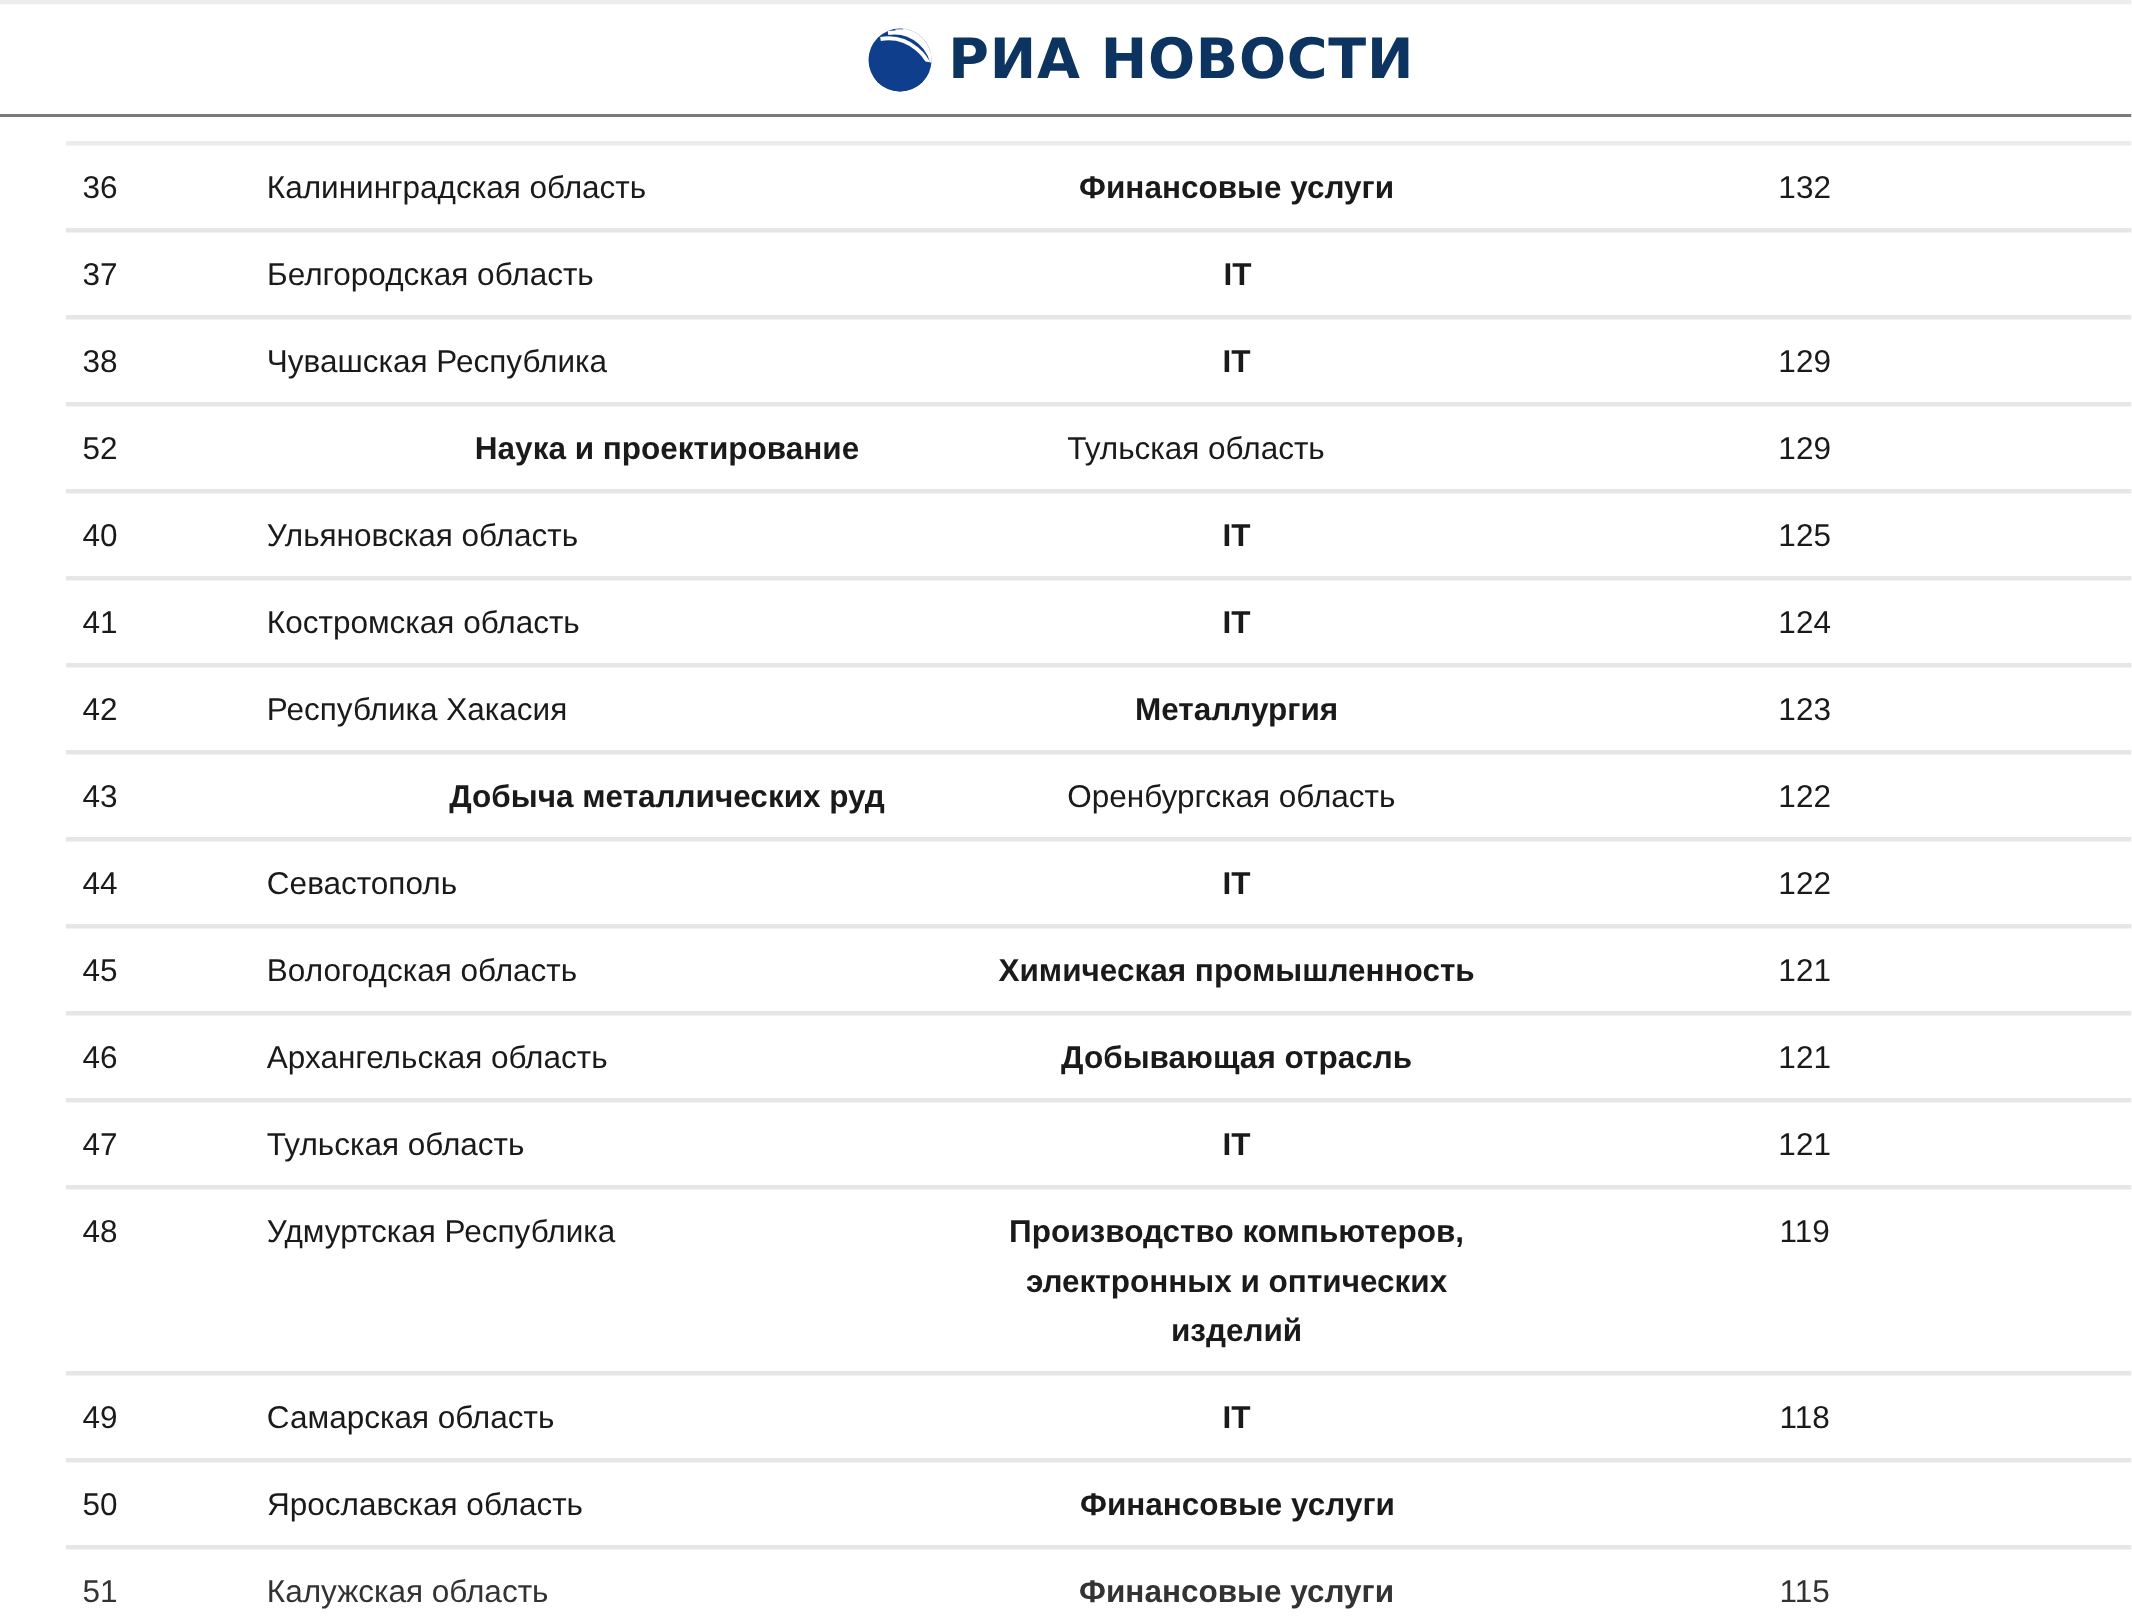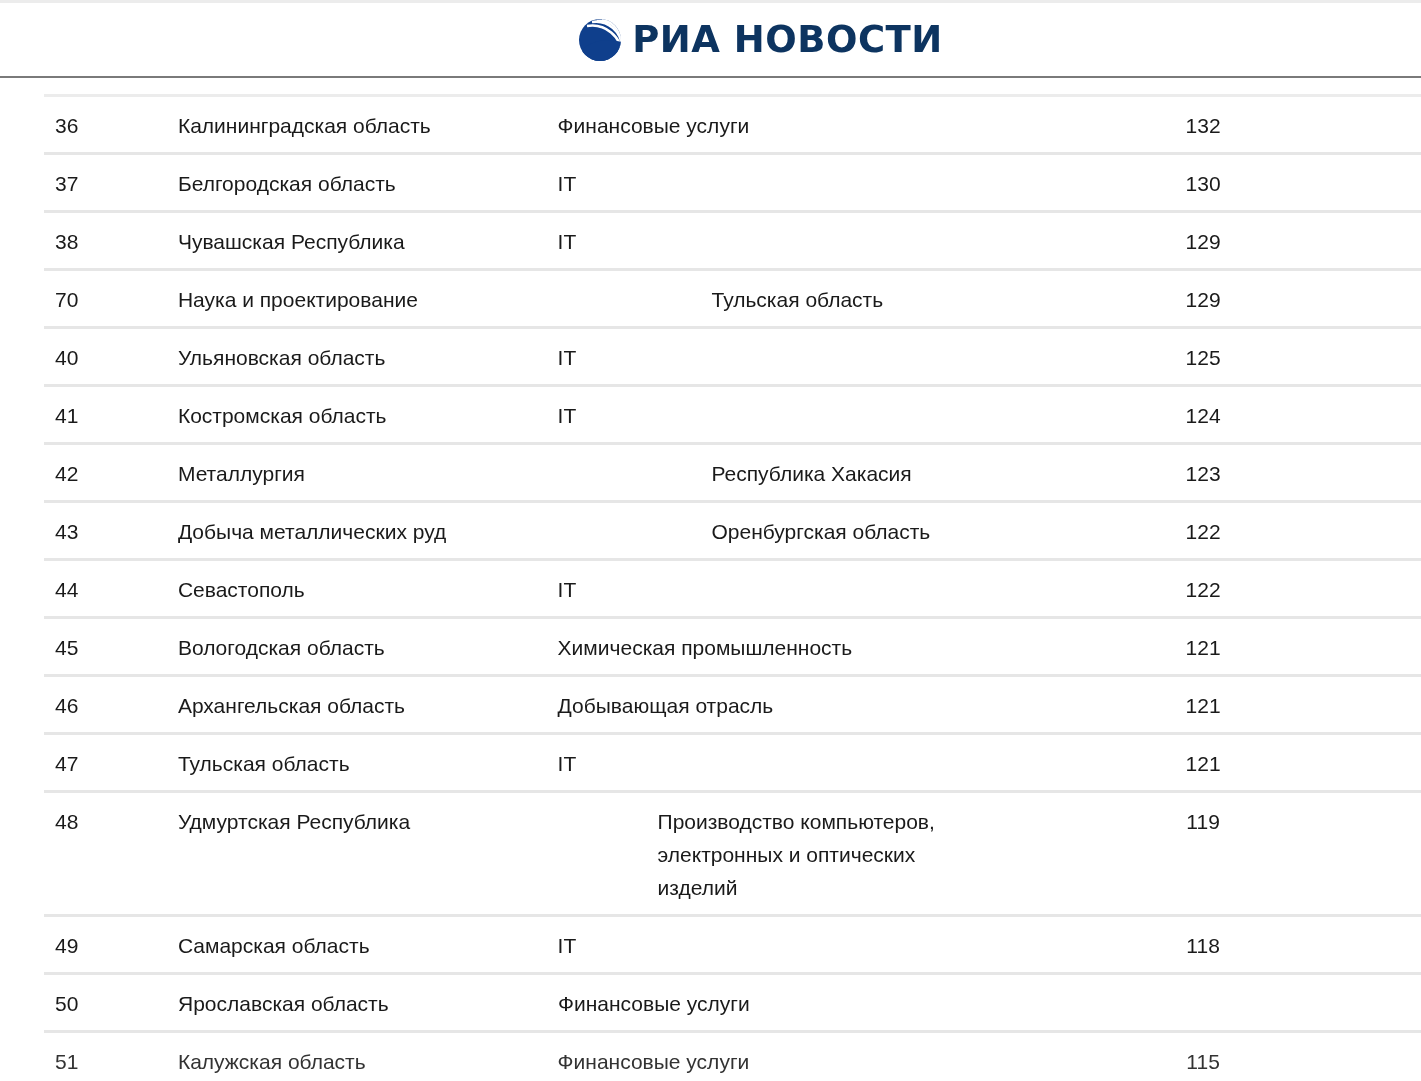--- a/index.html
+++ b/index.html
@@ -66,20 +66,22 @@
   }
   .c-rank {
     width: 134px;
     padding-left: 11px;
   }
   .c-region {
     width: 380px;
   }
   .c-industry {
     width: 534px;
+    text-align: center;
+    font-weight: bold;
   }
   .c-value {
     width: 330px;
     text-align: center;
     padding-right: 106px;
   }
   .row.last {
     color: #333;
   }
 </style>
@@ -113,50 +115,49 @@
   <div class="row">
     <div class="cell c-rank">36</div>
     <div class="cell c-region">Калининградская область</div>
     <div class="cell c-industry">Финансовые услуги</div>
     <div class="cell c-value">132</div>
   </div>
   <div class="row">
     <div class="cell c-rank">37</div>
     <div class="cell c-region">Белгородская область</div>
     <div class="cell c-industry">IT</div>
-    <div class="cell c-value">130</div>
   </div>
   <div class="row">
     <div class="cell c-rank">38</div>
     <div class="cell c-region">Чувашская Республика</div>
     <div class="cell c-industry">IT</div>
     <div class="cell c-value">129</div>
   </div>
   <div class="row">
-    <div class="cell c-rank">70</div>
+    <div class="cell c-rank">52</div>
     <div class="cell c-industry">Наука и проектирование</div>
     <div class="cell c-region">Тульская область</div>
     <div class="cell c-value">129</div>
   </div>
   <div class="row">
     <div class="cell c-rank">40</div>
     <div class="cell c-region">Ульяновская область</div>
     <div class="cell c-industry">IT</div>
     <div class="cell c-value">125</div>
   </div>
   <div class="row">
     <div class="cell c-rank">41</div>
     <div class="cell c-region">Костромская область</div>
     <div class="cell c-industry">IT</div>
     <div class="cell c-value">124</div>
   </div>
   <div class="row">
     <div class="cell c-rank">42</div>
+    <div class="cell c-region">Республика Хакасия</div>
     <div class="cell c-industry">Металлургия</div>
-    <div class="cell c-region">Республика Хакасия</div>
     <div class="cell c-value">123</div>
   </div>
   <div class="row">
     <div class="cell c-rank">43</div>
     <div class="cell c-industry">Добыча металлических руд</div>
     <div class="cell c-region">Оренбургская область</div>
     <div class="cell c-value">122</div>
   </div>
   <div class="row">
     <div class="cell c-rank">44</div>

